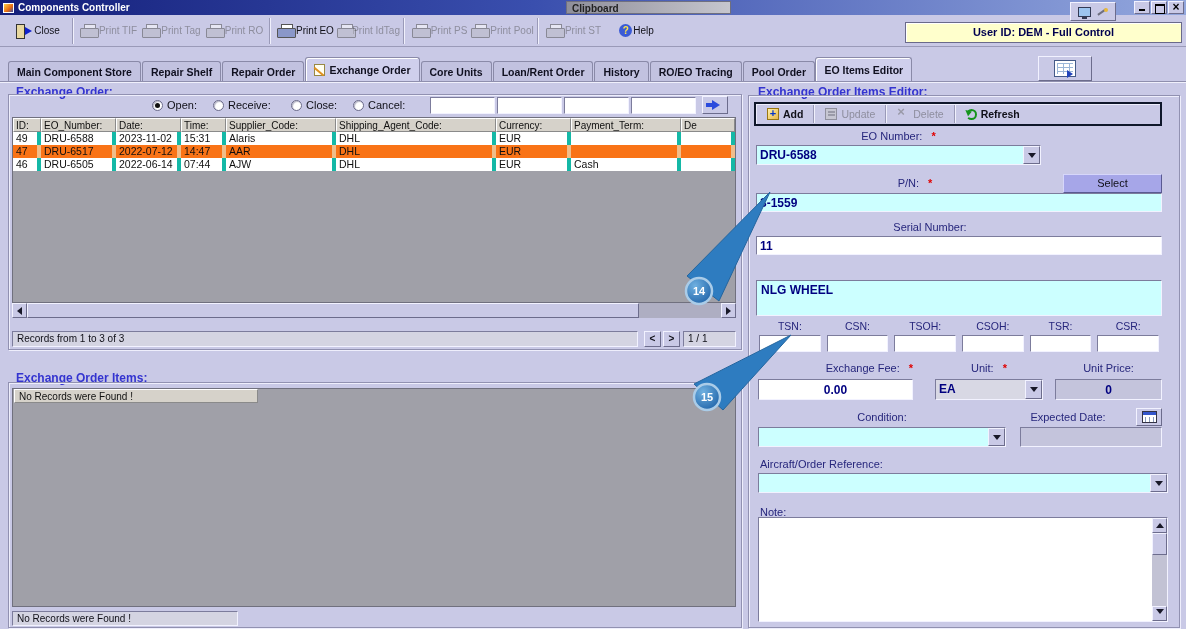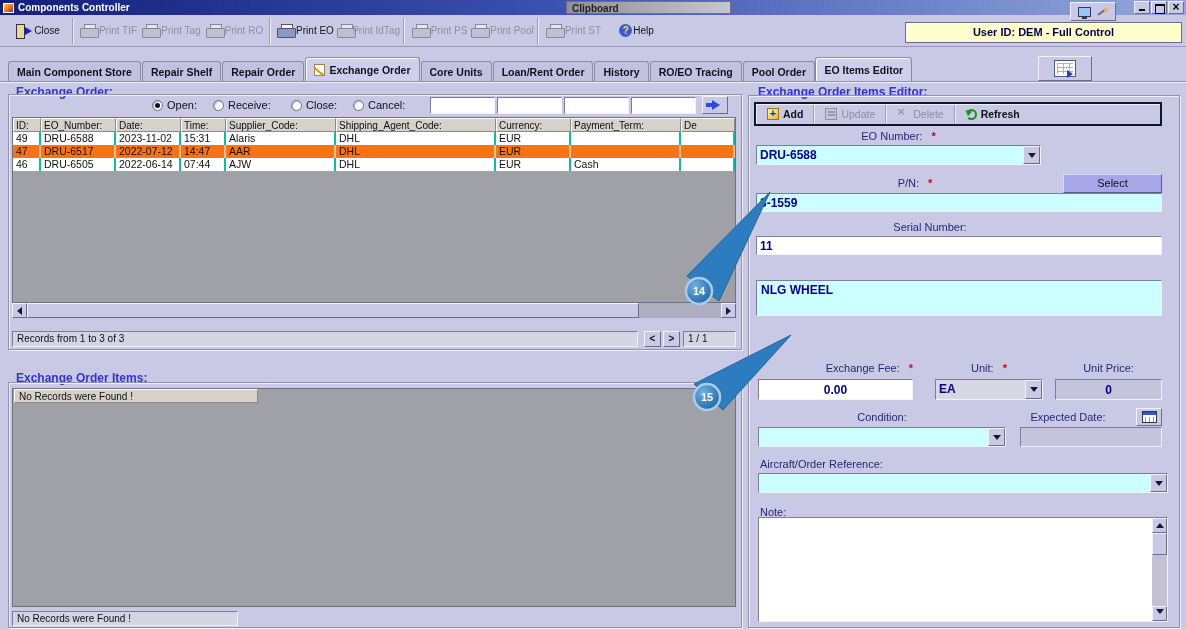--- a/index.html
+++ b/index.html
@@ -100,21 +100,21 @@
   .tri-left { width:0; height:0; border:4px solid transparent; border-right:5px solid #181828; margin-right:4px; }
   .tri-right{ width:0; height:0; border:4px solid transparent; border-left:5px solid #181828; margin-left:4px; }
 
   
   .eo-table { position:absolute; left:12px; top:117px; width:724px; height:186px; background:#a0a0a8; border:1px solid #70707e; }
   .grid-row { display:grid; grid-template-columns:28px 75px 65px 45px 110px 160px 75px 110px 54px; }
   .hcell { background:#d6d2ca; border-top:1px solid #fff; border-left:1px solid #fff;
     border-right:1px solid #8a8a8a; border-bottom:1px solid #8a8a8a;
     font-size:10px; color:#101010; padding:0 2px; height:14px; line-height:13px; overflow:hidden; white-space:nowrap; }
   .dcell { font-size:10.5px; color:#101010; padding:0 3px; height:13px; line-height:13px;
-    border-right:2px solid #14b8a6; overflow:hidden; white-space:nowrap; }
+    border-right:4px solid #14b8a6; overflow:hidden; white-space:nowrap; }
   .drow { background:#ffffff; }
   .drow.selected { background:#f97316; }
   .drow.selected .dcell { border-right-color:#f0bd8a; }
 
   
   .hscroll { position:absolute; left:12px; top:303px; width:724px; height:15px; background:#aeaec2; }
   .sb-btn { position:absolute; width:15px; height:15px; display:flex; align-items:center; justify-content:center; }
   .hthumb { position:absolute; left:15px; top:0; width:612px; height:15px; }
   .vscroll { position:absolute; width:15px; background:#c2c2d4; }
   .vthumb { position:absolute; left:0; width:15px; height:22px; }
@@ -420,20 +420,46 @@
   <input class="txt bg-cyan" style="left: 756px; top: 193px; width: 406px; height: 19px;" value="3-1559">
 
   <div class="center-lbl" style="left:780px;top:221px;width:300px;">Serial Number:</div>
   <input class="txt bg-white" style="left: 756px; top: 236px; width: 406px; height: 19px;" value="11">
 
   <div class="center-lbl" style="left:760px;top:278px;text-align:left;">
     <span>Description:</span><span class="req">*</span>
   </div>
   <div class="desc-box">NLG WHEEL</div>
 
+  <div class="cnt-wrap">
+    <div class="cnt">
+      <div class="clbl">TSN:</div>
+      <input value="" style="">
+    </div>
+    <div class="cnt">
+      <div class="clbl">CSN:</div>
+      <input value="" style="">
+    </div>
+    <div class="cnt">
+      <div class="clbl">TSOH:</div>
+      <input value="" style="">
+    </div>
+    <div class="cnt">
+      <div class="clbl">CSOH:</div>
+      <input value="" style="">
+    </div>
+    <div class="cnt">
+      <div class="clbl">TSR:</div>
+      <input value="" style="">
+    </div>
+    <div class="cnt">
+      <div class="clbl">CSR:</div>
+      <input value="" style="">
+    </div>
+  </div>
 
   <div class="center-lbl" style="left:756px;top:362px;width:157px;text-align:right;">
     <span>Exchange Fee:</span><span class="req">*</span>
   </div>
   <div class="center-lbl" style="left:935px;top:362px;width:108px;">
     <span>Unit:</span><span class="req">*</span>
   </div>
   <div class="center-lbl" style="left:1055px;top:362px;width:107px;">Unit Price:</div>
 
   <input class="txt bg-white t-center" style="left: 758px; top: 379px; width: 155px; height: 21px;" value="0.00">

